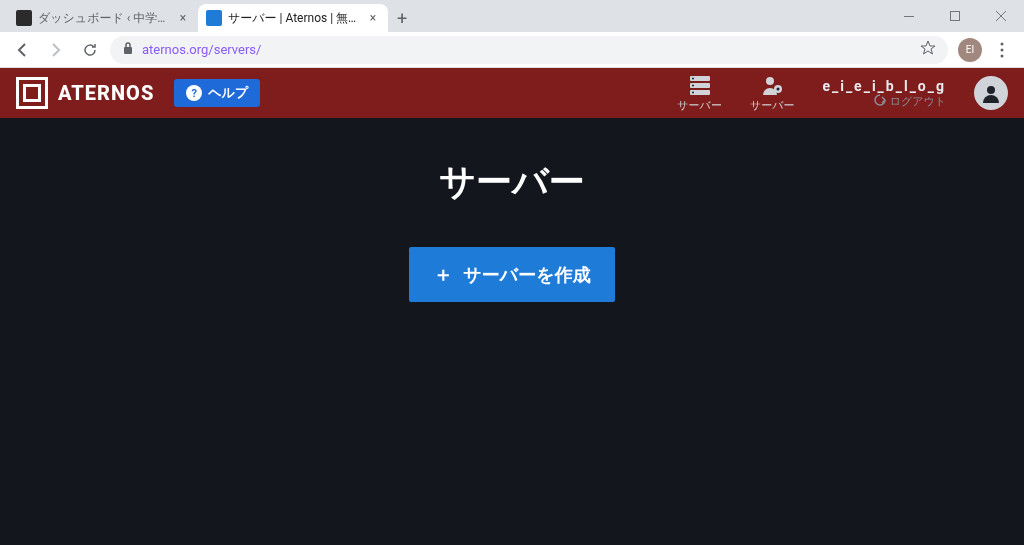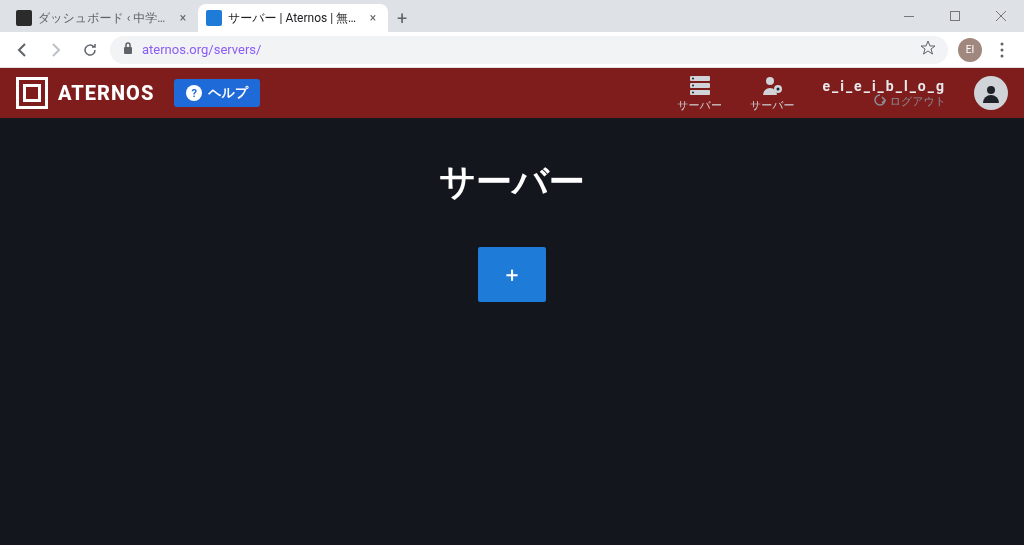--- a/index.html
+++ b/index.html
@@ -418,15 +418,16 @@
             <path d="M2 20 a8 8 0 0 1 16 0 Z" fill="#1e2229"></path>
           </svg>
       </div>
     </div>
   </div>
 
   <div class="page-main">
     <div class="page-title">サーバー</div>
     <div class="create-btn">
       <span class="plus-sign">＋</span>
+      <span>サーバーを作成</span>
     </div>
   </div>
 </div>
 
 </body></html>

